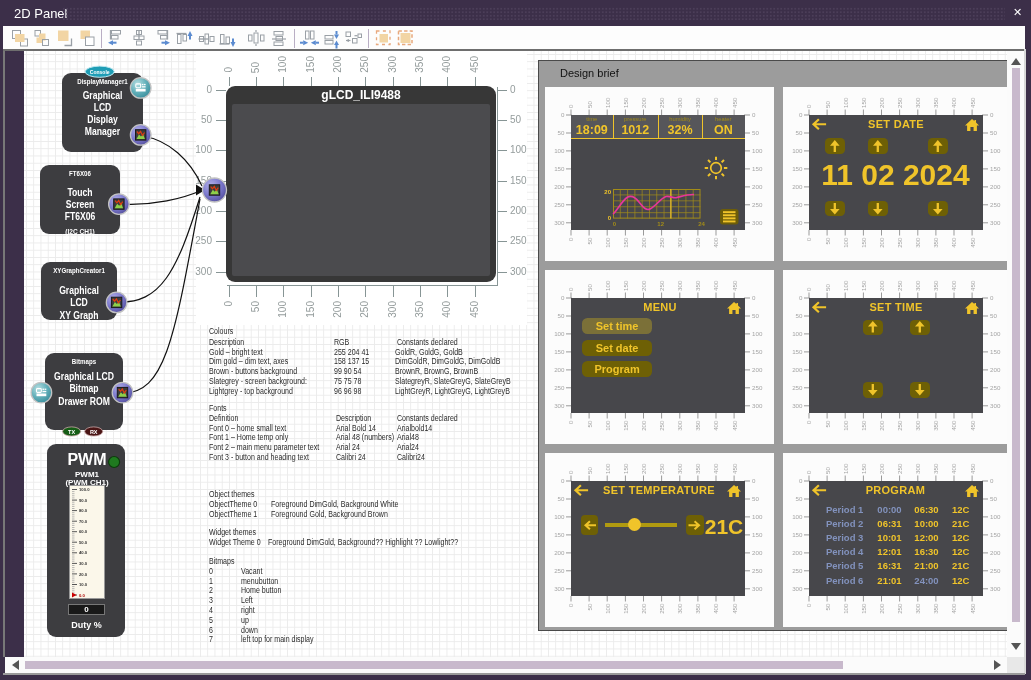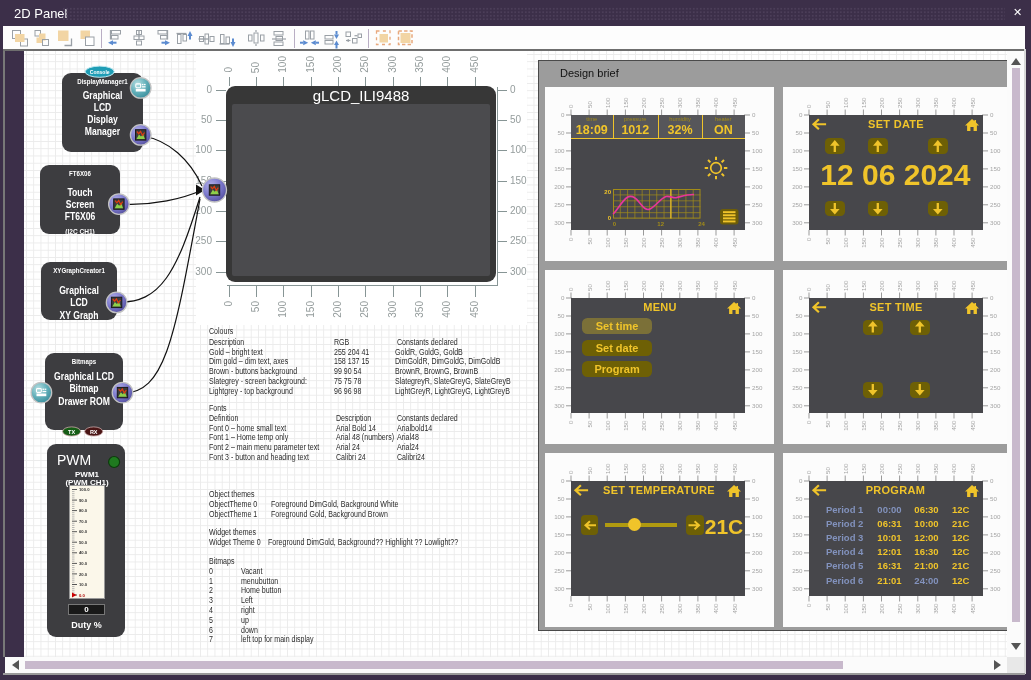--- a/index.html
+++ b/index.html
@@ -384,21 +384,21 @@
           <div style="position:absolute;left:118.9px;top:23px;width:20.4px;height:16px;background:#6e6005;border-radius:4.5px">
             <svg style="position:absolute;left:5.4px;top:2px;overflow:visible" width="9.6" height="12" viewBox="0 0 9.6 12">
               <polygon points="4.8,0 0,5.76 3.6479999999999997,5.76 3.6479999999999997,12 5.952,12 5.952,5.76 9.6,5.76" fill="#f0c42a"></polygon>
             </svg>
           </div>
           <div style="position:absolute;left:118.9px;top:86.1px;width:20.4px;height:15px;background:#6e6005;border-radius:4.5px">
             <svg style="position:absolute;left:5.4px;top:1.7px;overflow:visible" width="9.6" height="11.6" viewBox="0 0 9.6 11.6">
               <polygon points="4.8,11.6 0,6.032 3.6479999999999997,6.032 3.6479999999999997,0 5.952,0 5.952,6.032 9.6,6.032" fill="#f0c42a"></polygon>
             </svg>
           </div>
-          <div class="t" style="font-size:30px;color:#f0c42a;font-weight:bold;line-height:32px;left:-0.5999999999999943px;top:44px;width:174px;text-align:center;">12 06 2024</div>
+          <div class="t" style="font-size:30px;color:#f0c42a;font-weight:bold;line-height:32px;left:-0.5999999999999943px;top:44px;width:174px;text-align:center;">11 02 2024</div>
         </div>
       </div>
       <div class="card" style="left:521px;top:219px">
         <svg style="position:absolute;left:0;top:0" width="229" height="174" viewBox="0 0 229 174">
           <g font-family="Liberation Sans" font-size="6.2px" fill="#a5a5a5">
             <line x1="26.0" y1="22.5" x2="26.0" y2="28" stroke="#999" stroke-width="1"></line>
             <text transform="translate(28.4,21) rotate(-90)">0</text>
             <line x1="26.0" y1="143" x2="26.0" y2="148.5" stroke="#999" stroke-width="1"></line>
             <text transform="translate(28.4,150.5) rotate(-90)" text-anchor="end">0</text>
             <line x1="44.1" y1="22.5" x2="44.1" y2="28" stroke="#999" stroke-width="1"></line>
@@ -809,21 +809,21 @@
         <div class="t bt" style="font-size:10.5px;color:#fff;font-weight:bold;line-height:12.5px;left:-5.0px;top:34.3px;width:86px;text-align:center">LCD</div>
         <div class="t bt" style="font-size:10.5px;color:#fff;font-weight:bold;line-height:12.5px;left:-5.0px;top:46.6px;width:86px;text-align:center">XY Graph</div>
       </div>
       <div class="blk" style="left:21px;top:302px;width:78px;height:77px">
         <div class="t bt" style="font-size:7.5px;color:#fff;font-weight:bold;line-height:9.5px;left:-20.0px;top:4px;width:118px;text-align:center">Bitmaps</div>
         <div class="t bt" style="font-size:10.5px;color:#fff;font-weight:bold;line-height:12.5px;left:-5.0px;top:17.0px;width:88px;text-align:center">Graphical LCD</div>
         <div class="t bt" style="font-size:10.5px;color:#fff;font-weight:bold;line-height:12.5px;left:-5.0px;top:29.3px;width:88px;text-align:center">Bitmap</div>
         <div class="t bt" style="font-size:10.5px;color:#fff;font-weight:bold;line-height:12.5px;left:-5.0px;top:41.6px;width:88px;text-align:center">Drawer ROM</div>
       </div>
       <div class="blk" style="left:23px;top:393px;width:78px;height:193px">
-        <div class="t" style="font-size:14px;color:#fff;font-weight:normal;line-height:16px;left:10.0px;top:8px;width:60px;">PWM</div>
+        <div class="t" style="font-size:16px;color:#fff;font-weight:bold;line-height:16px;left:10.0px;top:8px;width:60px;text-align:center;">PWM</div>
         <div class="t" style="font-size:8px;color:#fff;font-weight:bold;line-height:10px;left:10.0px;top:26px;width:60px;text-align:center;">PWM1</div>
         <div class="t" style="font-size:8px;color:#fff;font-weight:bold;line-height:10px;left:5.0px;top:33.5px;width:70px;text-align:center;">(PWM CH1)</div>
         <svg style="position:absolute;left:21.5px;top:41px;overflow:visible" width="36" height="114" viewBox="0 0 36 114">
           <rect x="0.5" y="0.5" width="35" height="113" fill="#fbf7ea" stroke="#999"></rect>
           <g font-family="Liberation Sans" font-size="4.2px" font-weight="bold" fill="#333">
             <line x1="3" y1="4.5" x2="8" y2="4.5" stroke="#555" stroke-width="1"></line>
             <line x1="3" y1="6.6" x2="5.5" y2="6.6" stroke="#999" stroke-width="0.7"></line>
             <line x1="3" y1="8.7" x2="5.5" y2="8.7" stroke="#999" stroke-width="0.7"></line>
             <line x1="3" y1="10.8" x2="5.5" y2="10.8" stroke="#999" stroke-width="0.7"></line>
             <line x1="3" y1="12.9" x2="5.5" y2="12.9" stroke="#999" stroke-width="0.7"></line>
@@ -885,21 +885,21 @@
             <line x1="3" y1="110.0" x2="8" y2="110.0" stroke="#555" stroke-width="1"></line>
             <text x="10" y="111.6" fill="#a00">0.0</text>
           </g>
           <polygon points="3,107.5 3,112.5 7.5,110" fill="#c00"></polygon>
         </svg>
         <div style="position:absolute;left:21px;top:160px;width:37px;height:11px;background:#191919;border:1px solid #777;color:#fff;font-size:8px;font-weight:bold;text-align:center;line-height:10px">0</div>
         <div class="t" style="font-size:9px;color:#fff;font-weight:bold;line-height:11px;left:9.5px;top:176px;width:60px;text-align:center;">Duty %</div>
       </div>
       <div style="position:absolute;left:172px;top:0px;width:331px;height:274px;background:#fff"></div>
       <div style="position:absolute;left:202px;top:35px;width:270px;height:196px;background:#373737;border-radius:9px"></div>
-      <div class="t" style="font-size:15px;color:#fff;font-weight:normal;line-height:11.5px;left:257.0px;top:38.5px;width:160px;text-align:center;">gLCD_ILI9488</div>
+      <div class="t" style="font-size:12px;color:#fff;font-weight:bold;line-height:11.5px;left:257.0px;top:38.5px;width:160px;text-align:center;">gLCD_ILI9488</div>
       <div style="position:absolute;left:208px;top:53px;width:258px;height:172px;background:#4b4b4e;border-radius:2px"></div>
       <div style="position:absolute;left:472.8px;top:36px;width:1.2px;height:198px;background:#879595"></div>
       <div style="position:absolute;left:203px;top:234px;width:271px;height:1.2px;background:#879595"></div>
       <div class="tick" style="left:204.5px;top:26px;width:1.2px;height:9px;background:#879595"></div>
       <div class="vtb" style="left:199.5px;bottom:584px">0</div>
       <div class="tick" style="left:204.5px;top:234px;width:1.2px;height:12px;background:#879595"></div>
       <div class="vtb" style="left:199.5px;top:250px">0</div>
       <div class="tick" style="left:231.8px;top:26px;width:1.2px;height:9px;background:#879595"></div>
       <div class="vtb" style="left:226.8px;bottom:584px">50</div>
       <div class="tick" style="left:231.8px;top:234px;width:1.2px;height:12px;background:#879595"></div>

